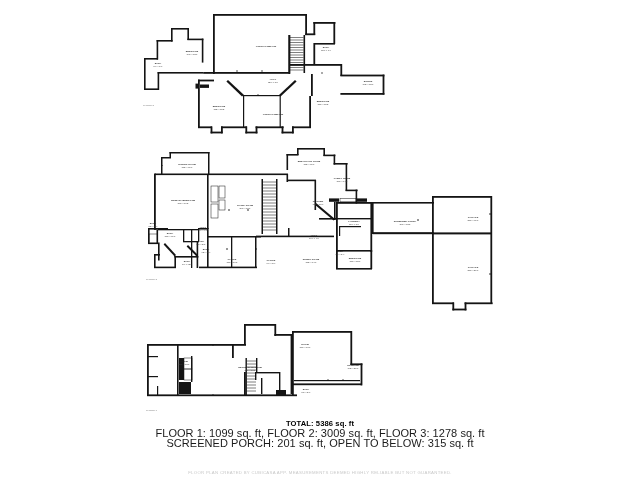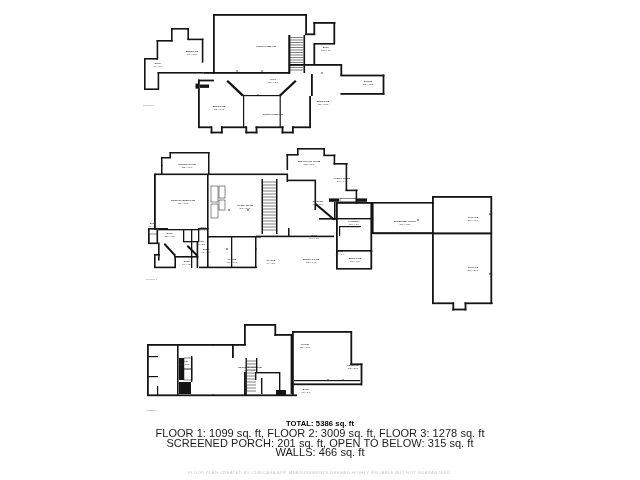--- a/index.html
+++ b/index.html
@@ -546,18 +546,17 @@
           <text class="rm-dim" x="210" y="49">17'2" x 21'0"</text>
         </g>
       </g>
     <text class="floor-tag" x="3" y="91">FLOOR 1</text>
   </svg>
 
   <div id="summary">
     <div class="total">TOTAL: 5386 sq. ft</div>
     <div class="stat">FLOOR 1: 1099 sq. ft, FLOOR 2: 3009 sq. ft, FLOOR 3: 1278 sq. ft</div>
     <div class="stat">SCREENED PORCH: 201 sq. ft, OPEN TO BELOW: 315 sq. ft</div>
-    <div class="stat">WALLS: 466 sq. ft</div>
   </div>
 
   <div id="disclaimer">FLOOR PLAN CREATED BY CUBICASA APP. MEASUREMENTS DEEMED HIGHLY RELIABLE BUT NOT GUARANTEED.</div>
 
 </div>
 
 </body></html>

